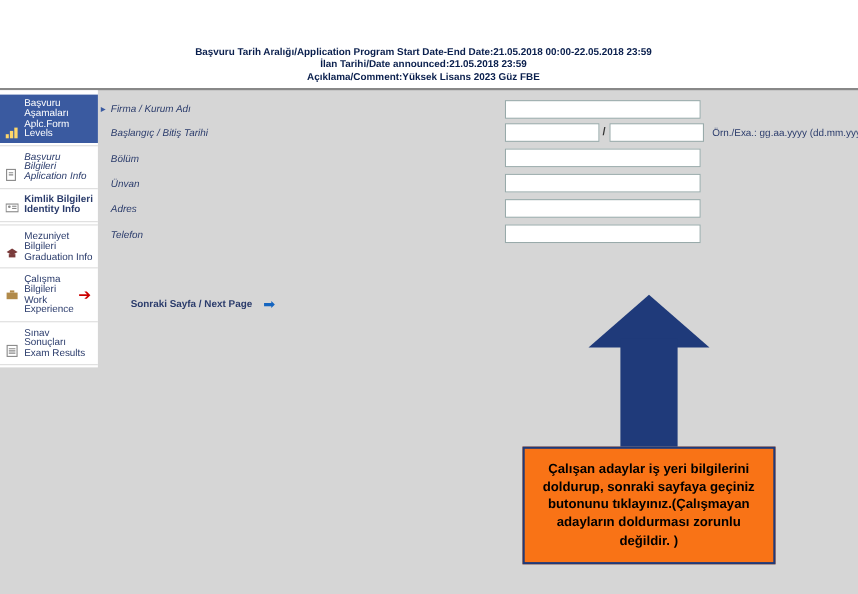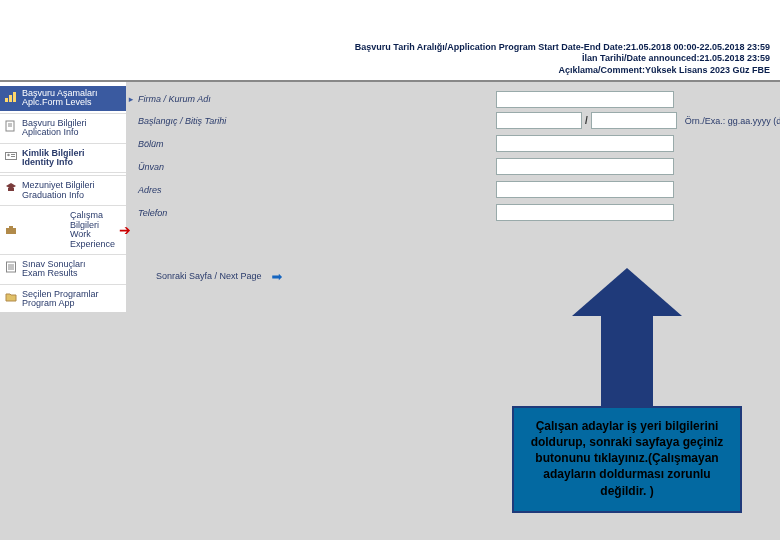--- a/index.html
+++ b/index.html
@@ -1,51 +1,51 @@
 <!DOCTYPE html>
 <html><head>
 <meta charset="utf-8">
 <style>
   * { box-sizing: border-box; margin: 0; padding: 0; }
   html, body { width: 780px; height: 540px; font-family: Arial, sans-serif; font-size: 10px; background: #d6d6d6; }
   .page { width: 780px; height: 540px; position: relative; background: #d6d6d6; }
   .top-white { background: #fff; height: 40px; width: 100%; }
-  .header-band { background: #fff; color: #0a1f4d; text-align: right; padding: 2px 10px 4px 0; font-size: 9px; line-height: 1.25; font-weight: 600; }
+  .header-band { background: #fff; color: #0a1f4d; text-align: center; padding: 2px 10px 4px 0; font-size: 9px; line-height: 1.25; font-weight: 600; }
   .hr-dark { height: 2px; background: #888; width: 100%; }
   .content { display: flex; }
   .sidebar { width: 126px; background: #fff; padding-top: 4px; }
-  .side-item { display: flex; align-items: flex-start; gap: 4px; padding: 3px 4px; color: #2a3b6b; font-size: 9px; line-height: 1.05; cursor: pointer; }
+  .side-item { display: flex; align-items: flex-end; gap: 4px; padding: 3px 4px; color: #2a3b6b; font-size: 9px; line-height: 1.05; cursor: pointer; }
   .side-item .icon { width: 14px; height: 14px; display: inline-flex; align-items: center; justify-content: center; flex-shrink: 0; }
   .side-item .txt { display: inline-block; }
   .side-item.active { background: #3a5aa0; color: #fff; }
   .side-sep { height: 1px; background: #ddd; margin: 2px 0; }
   .side-callout { display:flex; align-items:center; }
   .side-callout .arrow-right { color:#c00; font-size:14px; margin-left:auto; padding-right:2px; }
 
   .main { flex: 1; position: relative; padding: 6px 8px 0 0; }
   .form-row { display: flex; align-items: center; margin-bottom: 3px; height: 20px; }
   .form-row.first-row { padding-top: 3px; }
   .form-row .bullet { width: 10px; color:#3a5aa0; font-size:9px; text-align:center; }
   .form-row .label { width: 110px; color: #2a3b6b; font-size: 9px; padding-left: 2px; font-style: italic; }
   .form-row .field-col { flex: 0 0 auto; margin-left: 250px; display:flex; align-items:center; gap:2px; }
   .form-row input[type=text] { height: 17px; border: 1px solid #9aa; background: #fff; font-size: 9px; padding: 0 2px; }
   .w180 { width: 178px; }
   .w85 { width: 86px; }
   .hint { color:#2a3b6b; font-size:9px; margin-left:6px; white-space:nowrap; }
   .slash { padding: 0 1px; color:#333; font-weight:600; }
   .next-page-row { margin-top: 46px; display:flex; align-items:center; }
-  .next-page-row .np-label { color:#2a3b6b; font-size:9px; padding-left: 30px; }
+  .next-page-row .np-label { color:#2a3b6b; font-size:9px; padding-left: 30px; font-weight: bold; }
   .next-page-row .np-icon { color:#1565c0; font-size:13px; margin-left:10px; }
 
   
   .callout { position:absolute; left:386px; top:186px; width:230px; }
   .arrow-up-shape { position:relative; width:100%; height:138px; }
   .arrow-up-shape .stem { position:absolute; left:50%; transform:translateX(-50%); top:40px; width:52px; height:98px; background:#1f3a7a; }
   .arrow-up-shape .head { position:absolute; left:50%; transform:translateX(-50%); top:0; width:0; height:0; border-left:55px solid transparent; border-right:55px solid transparent; border-bottom:48px solid #1f3a7a; }
-  .callout-box { border:2px solid #1f3a7a; background:#0369a1; color:#000; text-align:center; font-size:12px; line-height:1.35; padding:10px 8px 12px 8px; font-weight:600; }
+  .callout-box { border:2px solid #1f3a7a; background:#f97316; color:#000; text-align:center; font-size:12px; line-height:1.35; padding:10px 8px 12px 8px; font-weight:600; }
 
   
   svg { display:block; }
 </style>
 </head>
 <body>
 
 <div class="page">
   <div class="top-white"></div>
   <div class="header-band">
@@ -72,21 +72,21 @@
       <div class="side-sep"></div>
 
       <div class="side-item">
         <span class="icon">
           <svg width="12" height="12" viewBox="0 0 12 12">
               <rect x="1" y="1" width="8" height="10" fill="#fff" stroke="#888"></rect>
               <line x1="3" y1="4" x2="7" y2="4" stroke="#888"></line>
               <line x1="3" y1="6" x2="7" y2="6" stroke="#888"></line>
             </svg>
         </span>
-        <span class="txt" style="white-space:pre-line;">Başvuru Bilgileri
+        <span class="txt" style="white-space:pre-line;font-style:italic;">Başvuru Bilgileri
 Aplication Info</span>
       </div>
       <div class="side-sep"></div>
 
       <div class="side-item">
         <span class="icon">
           <svg width="12" height="12" viewBox="0 0 12 12">
               <rect x="0.5" y="2.5" width="11" height="7" fill="#fff" stroke="#888"></rect>
               <circle cx="3.5" cy="5" r="1.2" fill="#888"></circle>
               <rect x="6" y="4" width="4" height="1" fill="#888"></rect>
@@ -112,49 +112,40 @@
       </div>
       <div class="side-sep"></div>
 
       <div class="side-item side-callout">
         <span class="icon">
           <svg width="12" height="12" viewBox="0 0 12 12">
               <rect x="1" y="4" width="10" height="6" fill="#b18a4a"></rect>
               <rect x="4" y="2" width="4" height="2" fill="#b18a4a"></rect>
             </svg>
         </span>
-        <span class="txt" style="white-space:pre-line;margin-left:48px;">Çalışma Bilgileri
+        <span class="txt" style="white-space:pre-line;">Çalışma Bilgileri
 Work Experience</span>
         <span class="arrow-right">➔</span>
       </div>
       <div class="side-sep"></div>
 
       <div class="side-item">
         <span class="icon">
           <svg width="12" height="12" viewBox="0 0 12 12">
               <rect x="1.5" y="1" width="9" height="10" fill="#fff" stroke="#888"></rect>
               <line x1="3" y1="4" x2="9" y2="4" stroke="#888"></line>
               <line x1="3" y1="6" x2="9" y2="6" stroke="#888"></line>
               <line x1="3" y1="8" x2="9" y2="8" stroke="#888"></line>
             </svg>
         </span>
         <span class="txt" style="white-space:pre-line;">Sınav Sonuçları
 Exam Results</span>
       </div>
       <div class="side-sep"></div>
 
-      <div class="side-item">
-        <span class="icon">
-          <svg width="12" height="12" viewBox="0 0 12 12">
-              <path d="M1 3h4l1 1h5v6H1z" fill="#e0c068" stroke="#b18a4a"></path>
-            </svg>
-        </span>
-        <span class="txt" style="white-space:pre-line;">Seçilen Programlar
-Program App</span>
-      </div>
 
     </div>
 
     <div class="main">
 
       <div class="form-row first-row">
         <span class="bullet">▸</span>
         <span class="label">Firma / Kurum Adı</span>
         <span class="field-col">
           <input type="text" class="w180" style="">

